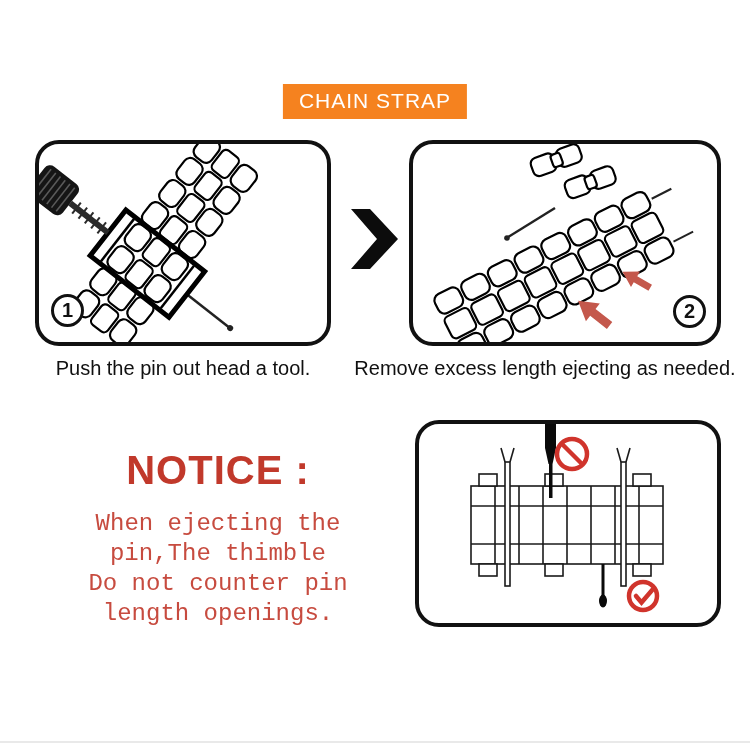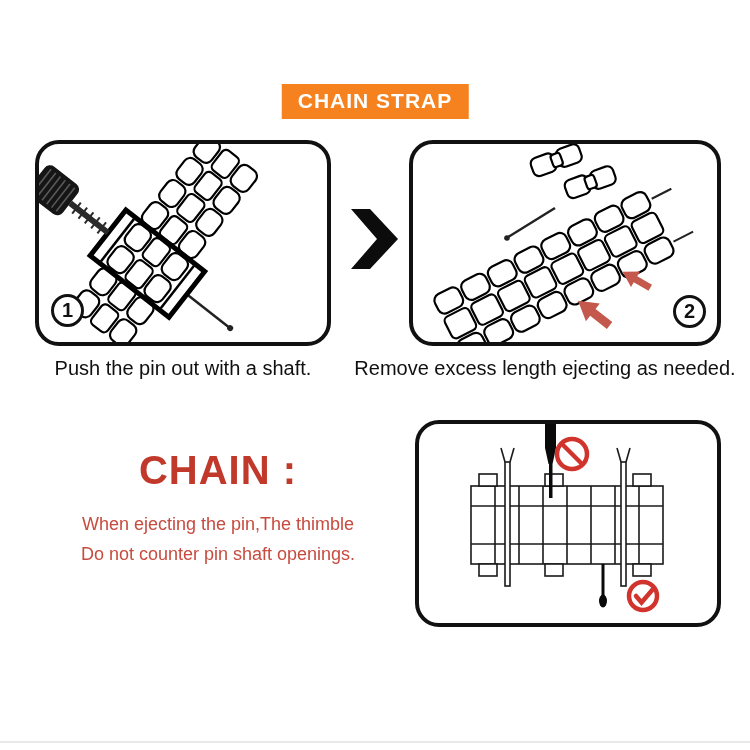--- a/index.html
+++ b/index.html
@@ -5,21 +5,21 @@
   * { margin:0; padding:0; box-sizing:border-box; }
   html,body { background:#ffffff; }
   .page {
     position:relative; width:750px; height:750px; margin:0 auto;
     background:#ffffff; overflow:hidden;
     font-family:"Liberation Sans", sans-serif;
   }
   .title-banner {
     position:absolute; top:84px; left:50%; transform:translateX(-50%);
     background:var(--accent-orange,#F5821F); color:#ffffff;
-    font-size:21px; font-weight:700; letter-spacing:1px;
+    font-size:21px; font-weight:400; letter-spacing:1px;
     padding:5px 16px 6px; white-space:nowrap;
   }
   .panel {
     position:absolute; border:4px solid #111; border-radius:24px;
     background:#fff; overflow:hidden;
   }
   .panel > svg { position:absolute; inset:0; width:100%; height:100%; display:block; }
   .panel-1 { left:35px;  top:140px; width:296px; height:206px; }
   .panel-2 { left:409px; top:140px; width:312px; height:206px; }
   .panel-3 { left:415px; top:420px; width:306px; height:207px; }
@@ -30,22 +30,23 @@
   }
   .caption-1 { left:25px;  width:316px; }
   .caption-2 { left:340px; width:410px; }
   .notice { position:absolute; left:38px; top:448px; width:360px; text-align:center; }
   .notice-title {
     font-size:40px; font-weight:800; letter-spacing:1px;
     color:var(--notice-red,#C1392B);
   }
   .notice-body { margin-top:16px; }
   .notice-line {
-    font-size:18px; line-height:30px; font-weight:500;
+    font-size:24px; line-height:30px; font-weight:500;
     color:var(--notice-body-red,#C74B3F);
+    font-family:Liberation Mono, monospace;
   }
   .step-badge {
     position:absolute; width:33px; height:33px; background:#fff;
     border:3px solid #111; border-radius:50%; z-index:2;
     display:flex; align-items:center; justify-content:center;
     font-size:20px; font-weight:700; color:#111;
   }
   .step-badge.pos-1 { left:12px; bottom:15px; }
   .step-badge.pos-2 { right:11px; bottom:14px; }
   .bottom-divider { position:absolute; left:0; right:0; bottom:7px; height:2px; background:#e9e9e9; }
@@ -159,28 +160,28 @@
       </g>
 
       <use href="#arr" class="arrow-red" transform="translate(172,148) rotate(38) scale(1.25)"></use>
       <use href="#arr" class="arrow-red" transform="translate(214,120) rotate(30)"></use>
     </svg>
     <div class="step-badge pos-2">
       <span>2</span>
     </div>
   </div>
 
-  <div class="caption caption-1">Push the pin out with a shaft.</div>
+  <div class="caption caption-1">Push the pin out head a tool.</div>
   <div class="caption caption-2">Remove excess length ejecting as needed.</div>
 
   <div class="notice">
-    <div class="notice-title">CHAIN :</div>
+    <div class="notice-title">NOTICE :</div>
     <div class="notice-body">
       <div class="notice-line">When ejecting the pin,The thimble</div>
-      <div class="notice-line">Do not counter pin shaft openings.</div>
+      <div class="notice-line">Do not counter pin length openings.</div>
     </div>
   </div>
 
   <div class="panel panel-3">
     <svg viewBox="0 0 298 199" preserveAspectRatio="xMidYMid meet">
 
       <g stroke="#1a1a1a" stroke-width="1.6" fill="#ffffff">
         <rect x="52" y="62" width="192" height="78"></rect>
         <rect x="60" y="50" width="18" height="12"></rect>
         <rect x="126" y="50" width="18" height="12"></rect>

